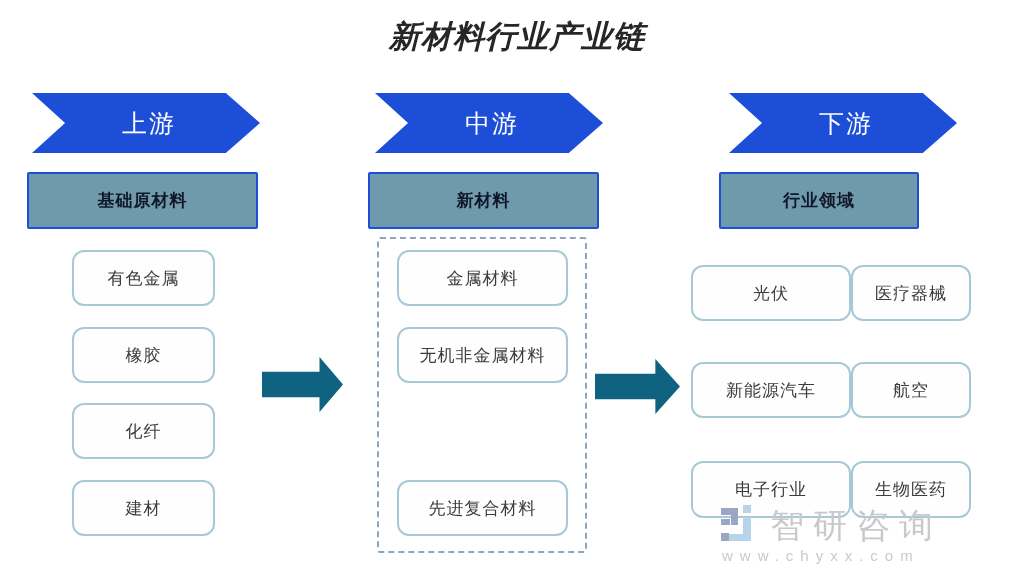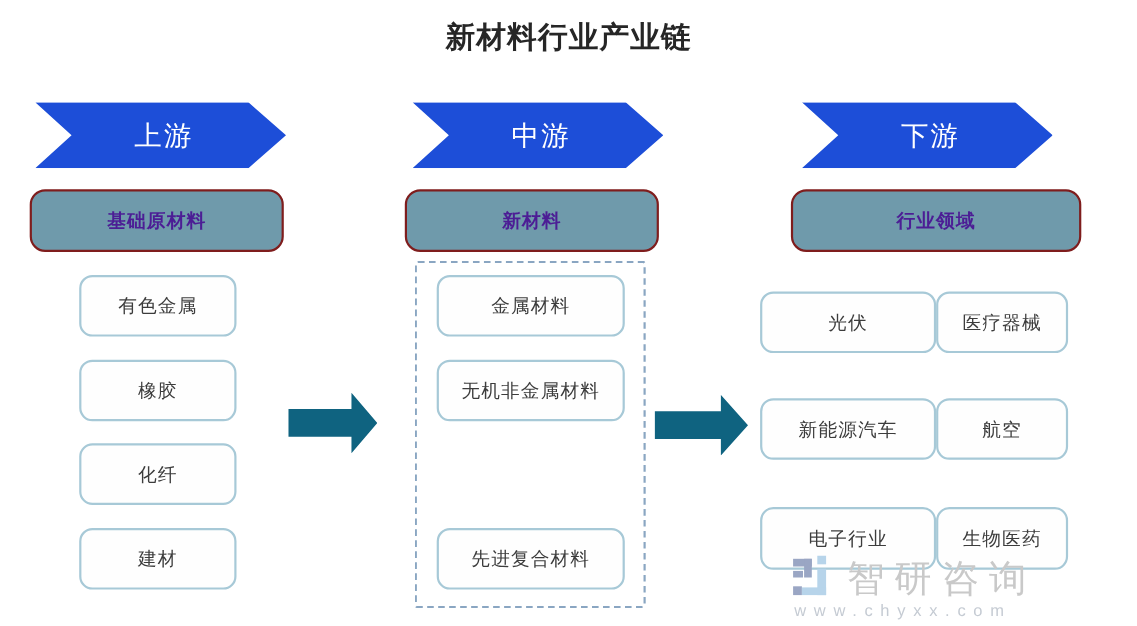--- a/index.html
+++ b/index.html
@@ -7,48 +7,49 @@
     position:relative;
     width:1034px;height:569px;
     background:#ffffff;
     overflow:hidden;
     font-family:"Liberation Sans","DejaVu Sans",sans-serif;
   }
   
   .title{
     position:absolute;left:0;right:0;top:16px;
     text-align:center;
-    font-size:27px;font-weight:bold;color:#262626;
+    font-size:31px;font-weight:bold;color:#262626;
     letter-spacing:1px;
     font-family:"Liberation Sans","DejaVu Sans",sans-serif;
+    font-style:italic;
   }
   
   .stage-arrow{
     position:absolute;top:93px;width:228px;height:60px;
     background:#1d4ed8;
     clip-path:polygon(0% 0%,85% 0%,100% 50%,85% 100%,0% 100%,14.5% 50%);
     display:flex;align-items:center;justify-content:center;
     color:#ffffff;font-size:25px;letter-spacing:2px;
     padding-left:6px;box-sizing:border-box;
   }
   .arrow-up{left:32px}
   .arrow-mid{left:375px}
   .arrow-down{left:729px}
   
   .category{
     position:absolute;top:172px;height:57px;
-    background:#6f9aab;border:2px solid #7f1d1d;border-radius:14px;
+    background:#6f9aab;border:2px solid #1d4ed8;border-radius:2px;
     display:flex;align-items:center;justify-content:center;
-    color:#4c1d95;font-size:17px;font-weight:bold;
+    color:#0f172a;font-size:17px;font-weight:bold;
     font-family:"Liberation Serif","DejaVu Serif",serif;
     box-sizing:border-box;letter-spacing:1px;
   }
   .cat-up{left:27px;width:231px}
   .cat-mid{left:368px;width:231px}
-  .cat-down{left:719px;width:264px}
+  .cat-down{left:719px;width:200px}
   
   .item{
     position:absolute;height:56px;
     background:#fefefe;border:2px solid #a7c9d7;border-radius:12px;
     display:flex;align-items:center;justify-content:center;
     color:#3c3c3c;font-size:17px;
     font-family:"Liberation Serif","DejaVu Serif",serif;
     box-sizing:border-box;letter-spacing:1px;
   }
   

